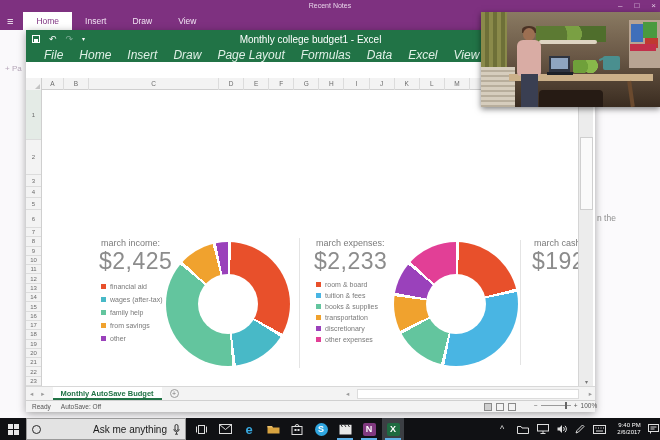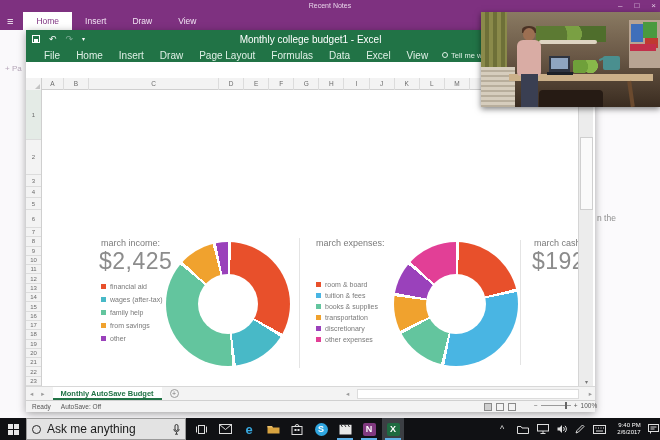--- a/index.html
+++ b/index.html
@@ -25,21 +25,21 @@
   .xl{position:absolute;left:26px;top:30px;width:569px;height:382px;background:#fff;z-index:2;box-shadow:0 2px 8px rgba(0,0,0,.35);}
   .xl-titlebar{position:absolute;left:0;top:0;width:569px;height:18px;background:#217346;}
   .qat{position:absolute;left:6px;top:0;height:18px;display:flex;align-items:center;gap:9px;}
   .save-ic{width:8px;height:8px;border:1px solid #fff;position:relative;}
   .save-ic:after{content:"";position:absolute;left:1px;bottom:0;width:4px;height:3px;background:#fff;}
   .qat-g{color:#fff;font-size:9px;line-height:18px;}
   .qat-g.dim{color:#7fae97;}
   .qat-g.small{font-size:6px;}
   .xl-title{position:absolute;left:0;right:0;top:4px;text-align:center;color:#fff;font-size:10px;}
   .xl-ribbonrow{position:absolute;left:0;top:18px;width:569px;height:14px;background:#217346;display:flex;align-items:center;padding-left:10px;}
-  .rib-tab{color:#dff0e6;font-size:10px;padding:0 8px;white-space:nowrap;}
+  .rib-tab{color:#dff0e6;font-size:12px;padding:0 8px;white-space:nowrap;font-style:italic;}
   .tellme{display:flex;align-items:center;gap:3px;color:#dff0e6;font-size:7.5px;padding-left:6px;white-space:nowrap;}
   .bulb{width:6px;height:6px;border:1px solid #dff0e6;border-radius:50%;}
   .xl-formulabar{position:absolute;left:0;top:48px;width:569px;height:16px;background:#f7f7f7;border-bottom:1px solid #d9d9d9;}
   .namebox{position:absolute;left:2px;top:2px;width:54px;height:12px;background:#fff;border:1px solid #d9d9d9;font-size:7.5px;color:#444;padding:1px 3px;}
   .namecaret{position:absolute;left:46px;top:2px;font-size:6px;color:#888;line-height:12px;}
   .fbar-ic{position:absolute;top:2px;font-size:8px;color:#9a9a9a;line-height:12px;}
   .fbar-field{position:absolute;left:84px;top:2px;width:482px;height:12px;background:#fff;border:1px solid #d9d9d9;}
   .xl-colhdrs{position:absolute;left:0;top:48px;width:569px;height:12px;background:#f3f3f3;border-bottom:1px solid #cfcfcf;display:flex;}
   .corner{width:16px;height:12px;border-right:1px solid #cfcfcf;position:relative;background:#f3f3f3;}
   .corner:after{content:"";position:absolute;right:1px;bottom:1px;border-left:5px solid transparent;border-bottom:5px solid #c4c4c4;}
@@ -111,21 +111,21 @@
   .v-chair{position:absolute;left:58px;top:78px;width:64px;height:17px;background:#261b14;border-radius:4px 4px 0 0;}
 
   
   .taskbar{position:absolute;left:0;top:418px;width:660px;height:22px;background:#101114;z-index:10;}
   .tb-item{position:absolute;top:0;height:22px;display:flex;align-items:center;justify-content:center;}
   .start{left:2px;width:22px;}
   .winlogo{display:grid;grid-template-columns:5px 5px;grid-template-rows:5px 5px;gap:1px;}
   .winlogo div{background:#e8e8e8;}
   .search{left:26px;width:160px;height:22px;background:#e3e3e3;border:1px solid #9a9a9a;display:flex;align-items:center;padding:0 5px;gap:6px;}
   .cortana-ring{width:9px;height:9px;border:1.5px solid #2a2a2a;border-radius:50%;flex:0 0 9px;}
-  .search-text{font-size:12px;color:#1a1a1a;flex:1;white-space:nowrap;overflow:hidden;}
+  .search-text{font-size:10px;color:#1a1a1a;flex:1;white-space:nowrap;overflow:hidden;text-align:right;}
   .underline{position:absolute;left:50%;transform:translateX(-50%);bottom:0;width:16px;height:2px;background:#5fb2e8;}
   .tb-letter{font-weight:bold;}
   .skype-circle{width:13px;height:13px;border-radius:50%;background:#2fa6e0;color:#fff;font-size:9px;font-weight:bold;text-align:center;line-height:13px;}
   .onenote-sq{width:13px;height:13px;background:#80397f;color:#fff;font-size:9px;font-weight:bold;text-align:center;line-height:13px;border-radius:2px;}
   .excel-sq{width:13px;height:13px;background:#1e6b41;color:#fff;font-size:9px;font-weight:bold;text-align:center;line-height:13px;border-radius:2px;}
   .tb-active{background:#3c3f44;}
   .tray-txt{color:#fff;font-size:6px;line-height:7px;text-align:right;}
   .tb-g{color:#ddd;font-size:9px;}
 </style>
 </head>
@@ -262,20 +262,21 @@
             <span class="leg-bullet" style="background: rgb(154, 65, 187);"></span>
             <span class="leg-text">other</span>
           </div>
         </div>
       <div class="donut" style="left: 124px; top: 152px; background: conic-gradient(rgb(255, 255, 255) 0%, rgb(255, 255, 255) 0.9%, rgb(232, 80, 43) 0.9%, rgb(232, 80, 43) 33%, rgb(255, 255, 255) 33%, rgb(255, 255, 255) 33.9%, rgb(72, 185, 199) 33.9%, rgb(72, 185, 199) 48%, rgb(255, 255, 255) 48%, rgb(255, 255, 255) 48.9%, rgb(99, 197, 158) 48.9%, rgb(99, 197, 158) 86%, rgb(255, 255, 255) 86%, rgb(255, 255, 255) 86.9%, rgb(240, 162, 46) 86.9%, rgb(240, 162, 46) 96%, rgb(255, 255, 255) 96%, rgb(255, 255, 255) 96.9%, rgb(154, 65, 187) 96.9%, rgb(154, 65, 187) 100%);">
         <div class="donut-hole"></div>
       </div>
       <div class="vdivider" style="left:257px;top:148px;height:130px;"></div>
 
       <div class="panel-label" style="left:274px;top:148px;">march expenses:</div>
+      <div class="panel-value" style="left:272px;top:158px;">$2,233</div>
       <div class="legend" style="left:274px;top:191px;gap:4px;" id="expenses-legend">
           <div class="leg-item">
             <span class="leg-bullet" style="background: rgb(232, 80, 43);"></span>
             <span class="leg-text">room &amp; board</span>
           </div>
           <div class="leg-item">
             <span class="leg-bullet" style="background: rgb(73, 181, 227);"></span>
             <span class="leg-text">tuition &amp; fees</span>
           </div>
           <div class="leg-item">

